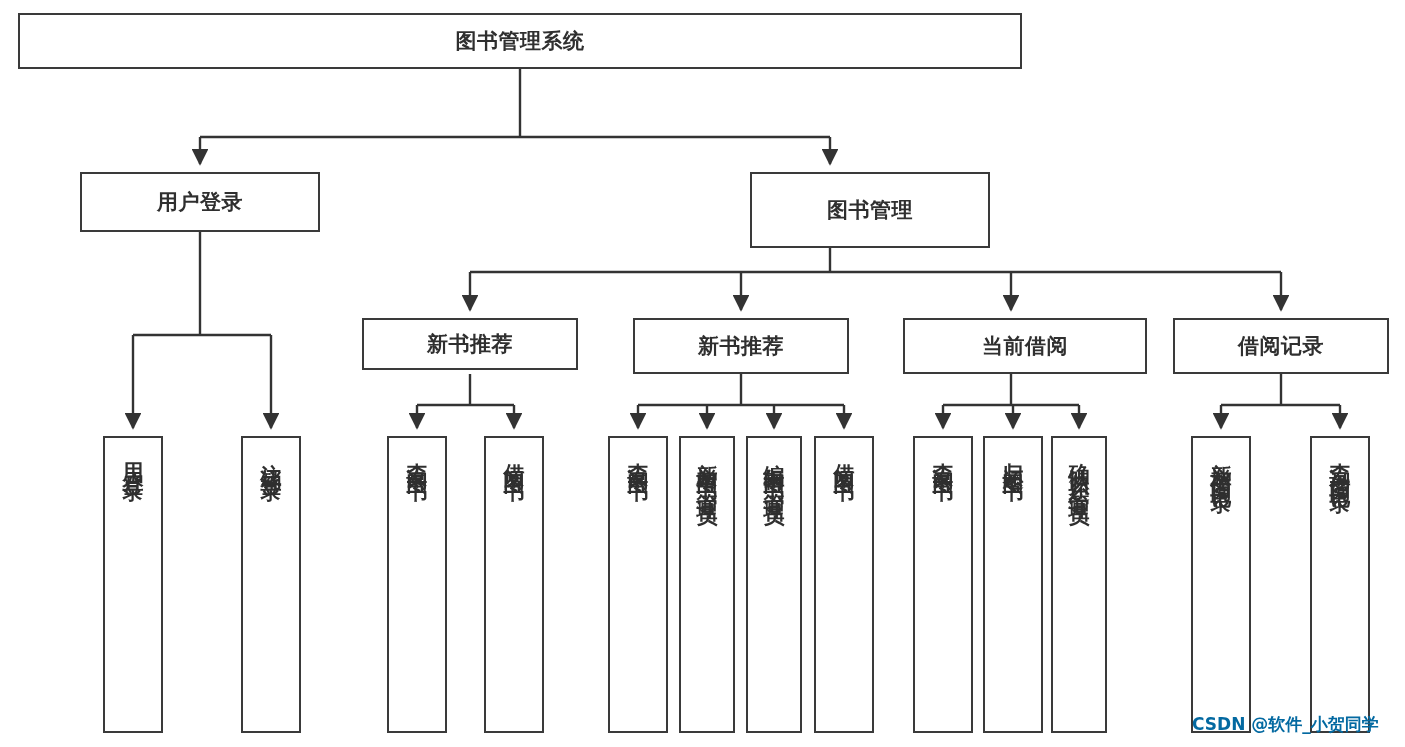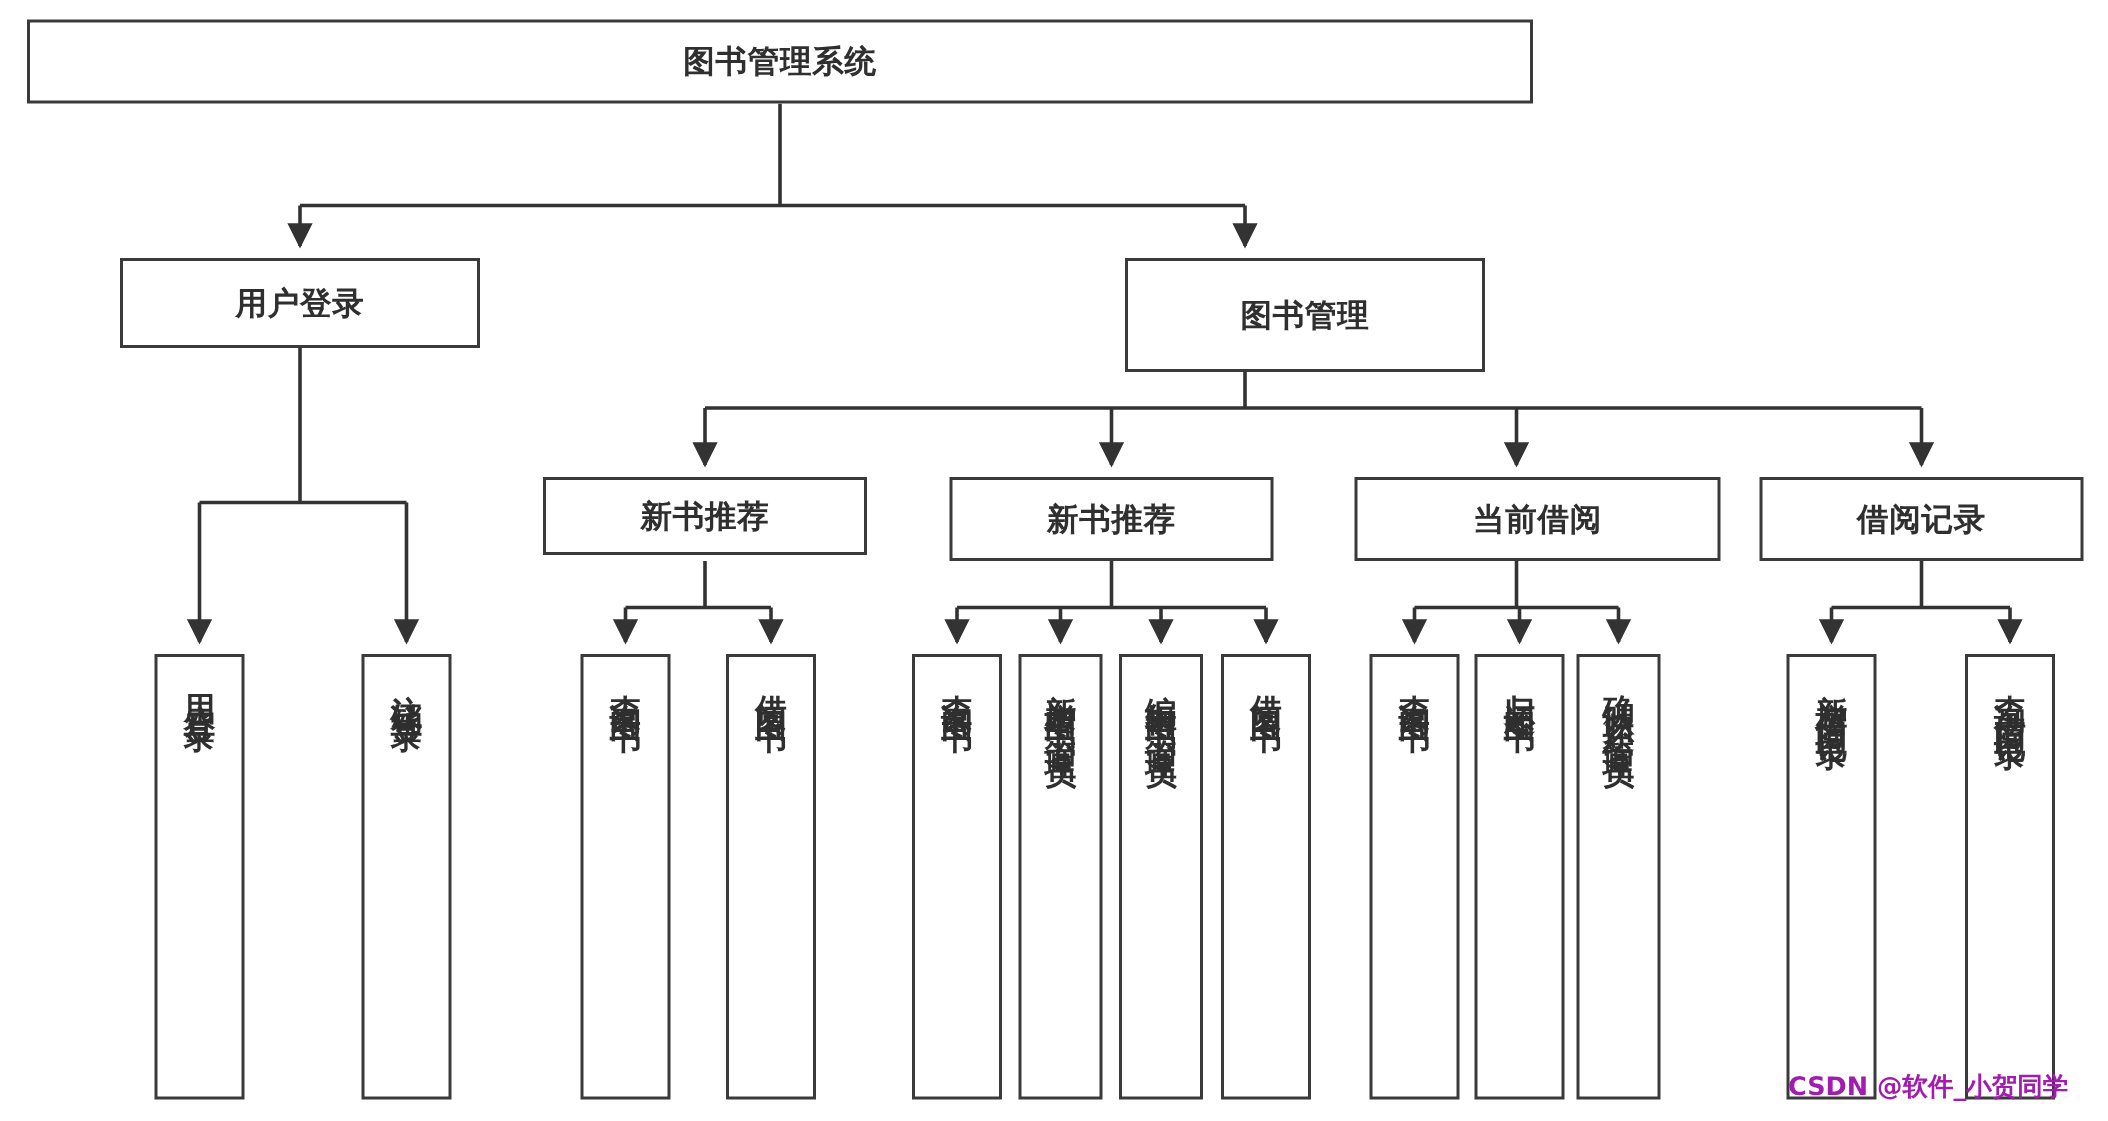--- a/index.html
+++ b/index.html
@@ -60,21 +60,21 @@
     line-height: 1.05;
     letter-spacing: 6px;
     height: auto;
     max-height: 100%;
   }
   .watermark {
     position: absolute;
     left: 1192px;
     top: 713px;
     font-size: 17px;
-    color: #a21caf;
+    color: #0369a1;
     white-space: nowrap;
     z-index: 3;
     font-family: "DejaVu Sans", "Liberation Sans", sans-serif;
   }
 </style>
 </head>
 <body>
 
 <div id="canvas">
 

